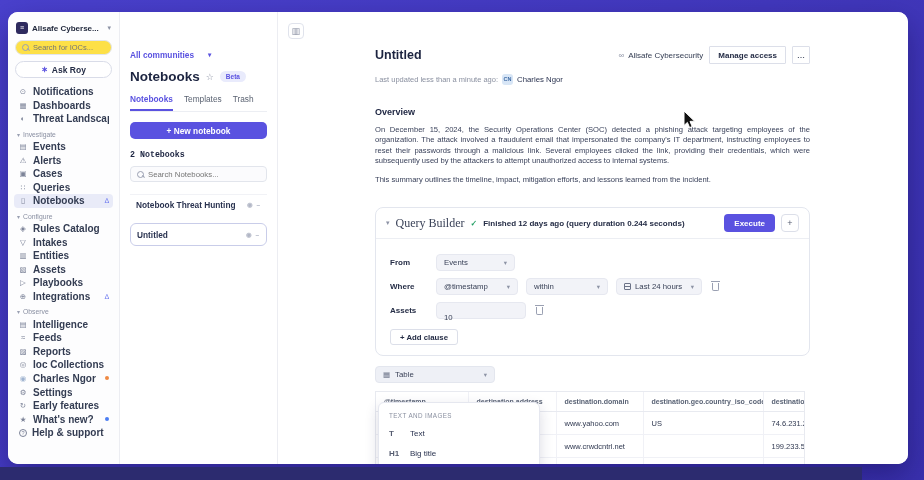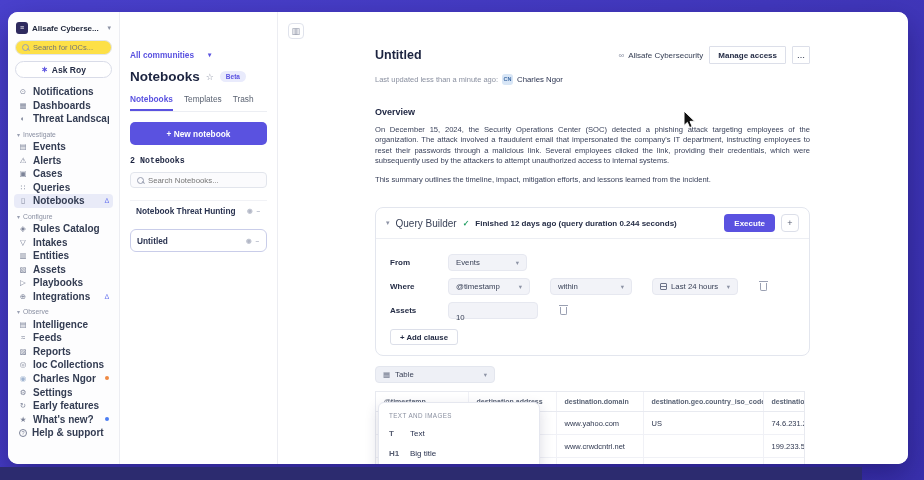--- a/index.html
+++ b/index.html
@@ -53,21 +53,21 @@
            padding:10px 10px 0 10px; }
   .community { color:#5a52e0; font-weight:bold; font-size:8.3px; display:flex; gap:14px; align-items:center; cursor:pointer;margin-top:28px;}
   .panel-title-row { display:flex; align-items:center; gap:6px; margin-top:9px; }
   .panel-title { font-size:13.5px; font-weight:bold; color:#1c2440; }
   .star { color:#8d93a5; font-size:9px; cursor:pointer; }
   .beta { background:#e9ebfc; color:#5a52e0; font-size:6.5px; font-weight:bold;
           padding:2px 6px; border-radius:7px; }
   .tabs { display:flex; gap:11px; margin-top:10px; border-bottom:1px solid #eceef3; }
   .tab { font-size:8.3px; color:#5b6372; padding-bottom:5px; cursor:pointer; }
   .tab.active { color:#5a52e0; font-weight:bold; border-bottom:2px solid #5a52e0; }
-  .new-btn { margin-top:10px; height:23px; background:#5a52e0; border-radius:5px; color:#fff;
+  .new-btn { margin-top:10px; height:17px; background:#5a52e0; border-radius:5px; color:#fff;
              font-size:8.3px; font-weight:bold; display:flex; align-items:center;
              justify-content:center; cursor:pointer; }
   .count { font-size:8.3px; font-weight:bold; color:#1c2440; margin-top:11px;font-family:Liberation Mono, monospace; }
   .p-search { display:flex; align-items:center; gap:4px; height:16px; border:1px solid #e2e5ec;
               border-radius:4px; background:#fbfbfd; padding:0 6px; margin-top:7px; }
   .p-search input { border:none; outline:none; width:100%; font-size:7.8px; color:#59607a;
                     font-family:"Liberation Sans", sans-serif; background:transparent; }
   .nb-item { display:flex; align-items:center; height:21px; margin-top:8px; padding:0 6px;
              font-size:8.3px; font-weight:bold; color:#2a3350; border-top:1px solid #f1f2f6; cursor:pointer;}
   .nb-item .marker { margin-left:auto; color:#b2b7c6; font-size:6.5px; letter-spacing:1px; }
@@ -91,29 +91,29 @@
   .byline { display:flex; align-items:center; gap:4px; margin-top:10px; font-size:7.5px; color:#8a90a0; }
   .cn-avatar { width:11px; height:11px; border-radius:3px; background:#d8e6f6; color:#3f6ba5;
                font-size:5.5px; font-weight:bold; line-height:11px; text-align:center; }
   .author { color:#2a3350; font-size:7.8px; }
   .ov-title { margin-top:22px; font-size:9px; font-weight:bold; color:#1c2440; }
   .ov-p { margin-top:8px; font-size:7.6px; line-height:10.4px; color:#39415a; text-align:justify; }
 
   .qb-card { margin-top:22px; border:1px solid #e3e6ee; border-radius:8px; }
   .qb-head { display:flex; align-items:center; gap:6px; padding:6px 10px; border-bottom:1px solid #eceef3; }
   .qb-caret { color:#8d93a5; font-size:7px; cursor:pointer; }
-  .qb-title { font-size:10px; color:#3a4258; }
+  .qb-title { font-size:12px; color:#3a4258;font-family:Liberation Serif, serif; }
   .qb-check { color:#1f9d61; font-size:8px; font-weight:bold; }
   .qb-status { font-size:8px; font-weight:bold; color:#252d46; }
   .exec-btn { margin-left:auto; background:#5a52e0; color:#fff; font-size:8px; font-weight:bold;
               border-radius:4px; height:18px; padding:0 10px; display:flex; align-items:center; cursor:pointer; }
   .plus-btn { width:18px; height:18px; border:1px solid #dcdfe9; border-radius:4px; color:#555c70;
               font-size:9px; display:flex; align-items:center; justify-content:center; cursor:pointer; }
   .qb-body { padding:8px 10px 10px 14px; }
-  .qb-row { display:flex; align-items:center; gap:20px; margin-top:7px; }
+  .qb-row { display:flex; align-items:center; gap:8px; margin-top:7px; }
   .qb-label { width:38px; font-size:8px; font-weight:bold; color:#252d46; }
   .field { background:#f2f3f8; border:1px solid #e6e8f0; border-radius:4px; height:17px;
            display:flex; align-items:center; gap:4px; padding:0 7px; font-size:7.8px; color:#3a4258; cursor:pointer;}
   .field .fcaret { margin-left:auto; color:#8d93a5; font-size:6.5px; }
   .f-events { width:79px; }
   .f-field { width:82px; }
   .f-op { width:82px; }
   .f-range { width:86px; }
   .f-limit { width:90px; cursor:text; }
   .cal { width:7px; height:7px; border:1px solid #6c7388; border-radius:1px; position:relative; flex:0 0 auto;}

